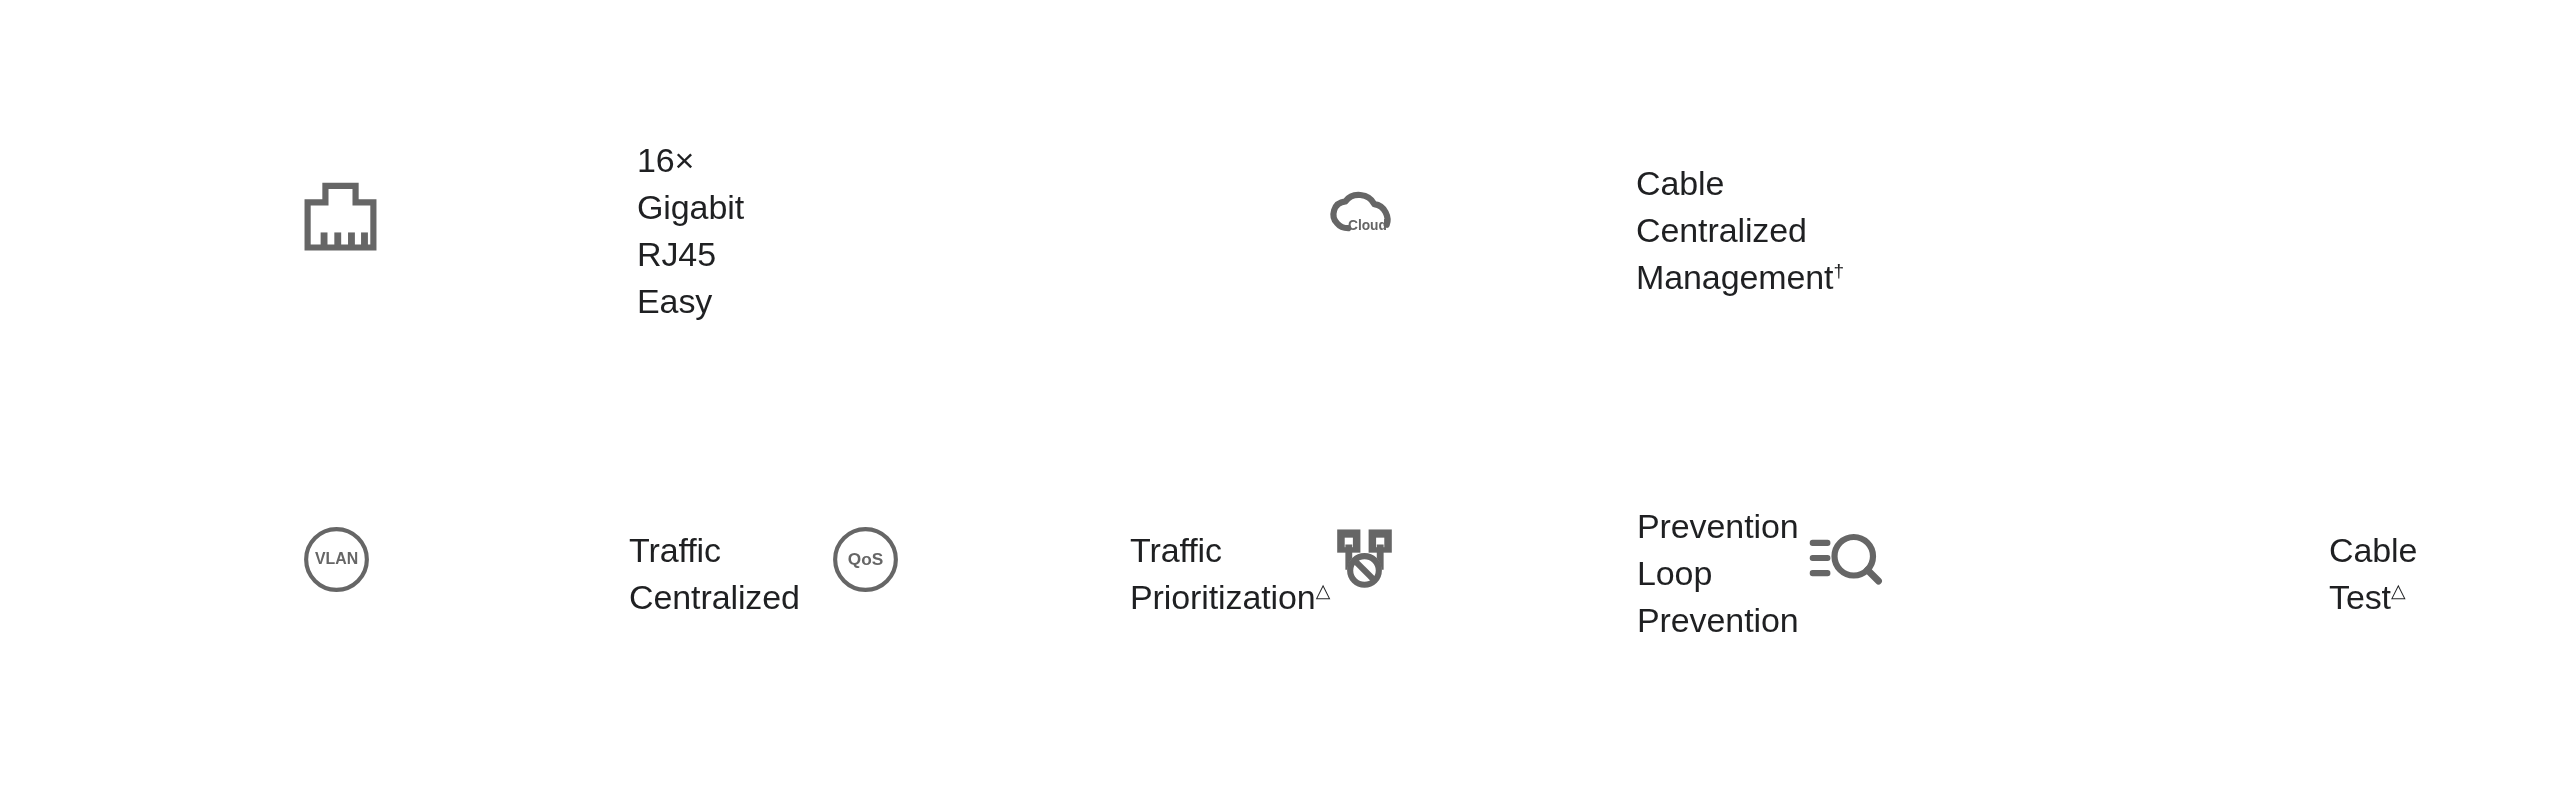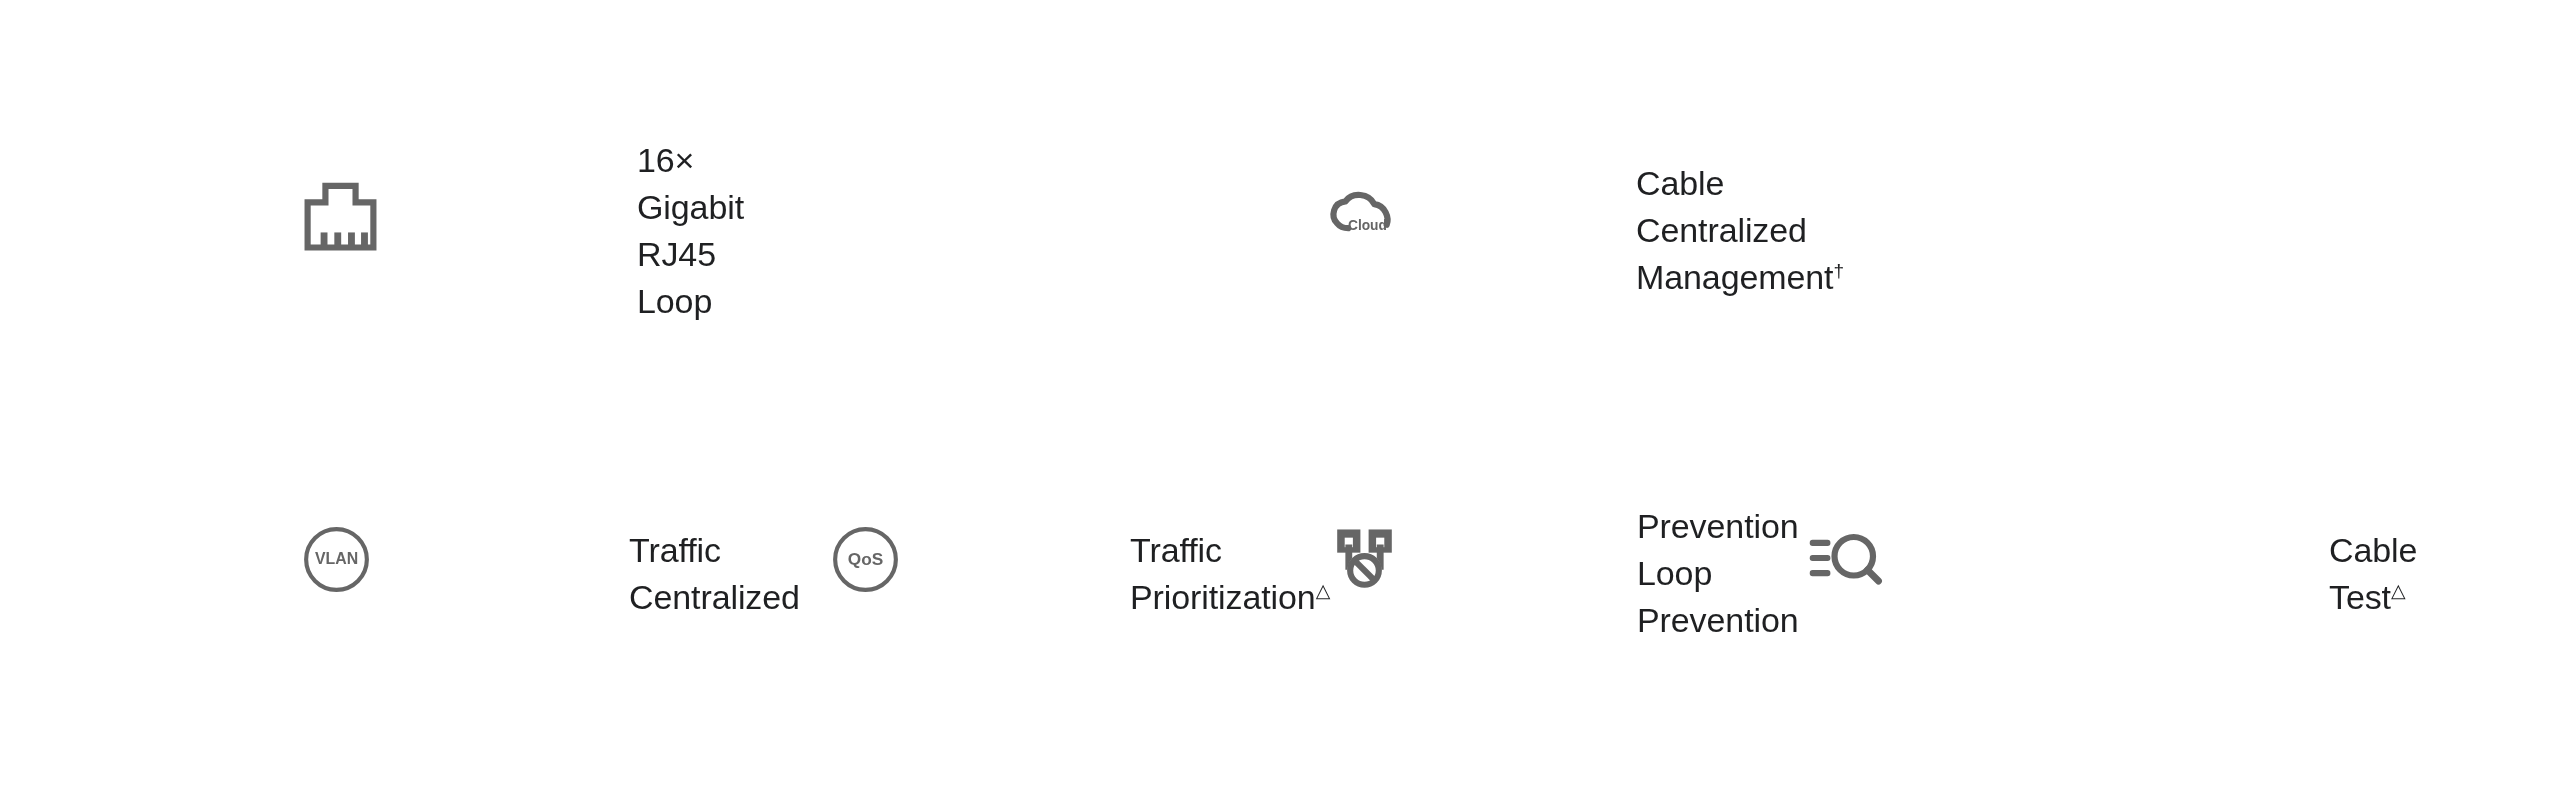--- a/index.html
+++ b/index.html
@@ -77,21 +77,21 @@
   <div class="cell r1 c1">
     <div class="icon-wrap">
       <svg width="77" height="74" viewBox="0 0 112 108" aria-hidden="true">
         <path d="M8 34 H34 V10 H78 V34 H104 V100 H8 Z" fill="none" stroke="#666666" stroke-width="9" stroke-linejoin="miter"></path>
         <rect x="27" y="78" width="10" height="22" fill="#666666"></rect>
         <rect x="47" y="78" width="10" height="22" fill="#666666"></rect>
         <rect x="67" y="78" width="10" height="22" fill="#666666"></rect>
         <rect x="86" y="78" width="10" height="22" fill="#666666"></rect>
       </svg>
     </div>
-    <div class="label"><span>16× Gigabit</span><br><span>RJ45 Loop</span><sup></sup></div>
+    <div class="label"><span>16× Gigabit</span><br><span>RJ45 Easy</span><sup></sup></div>
   </div>
 
 
   <div class="cell r1 c3">
     <div class="icon-wrap">
       <svg width="76" height="55" viewBox="0 0 110 80" aria-hidden="true">
         <path d="M88 52 C92 42 86 24 70 22 C62 6 38 4 28 18 C10 20 6 40 16 50 C20 55 26 57 32 57" fill="none" stroke="#666666" stroke-width="9" stroke-linecap="round" stroke-linejoin="round"></path>
         <text x="60" y="60" text-anchor="middle" font-family="Liberation Sans, sans-serif" font-size="20" font-weight="700" fill="#666666">Cloud</text>
       </svg>
     </div>

